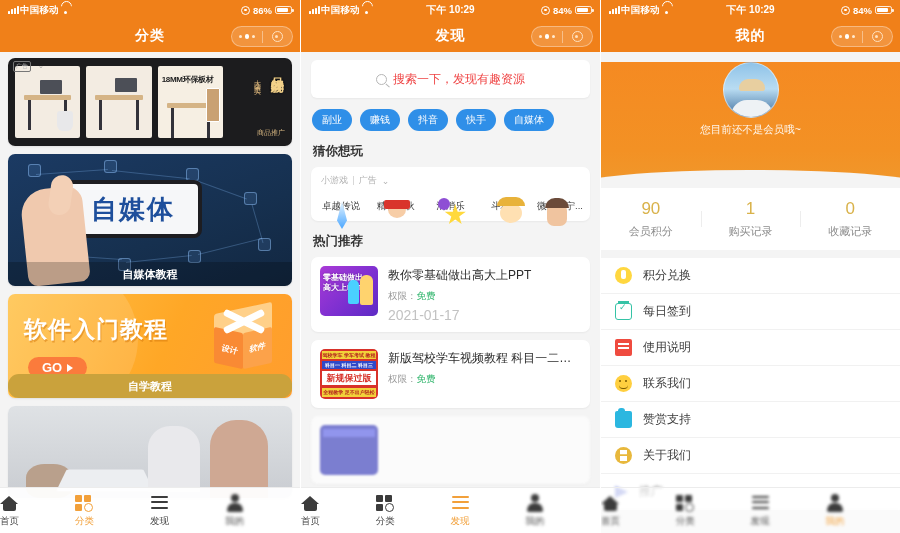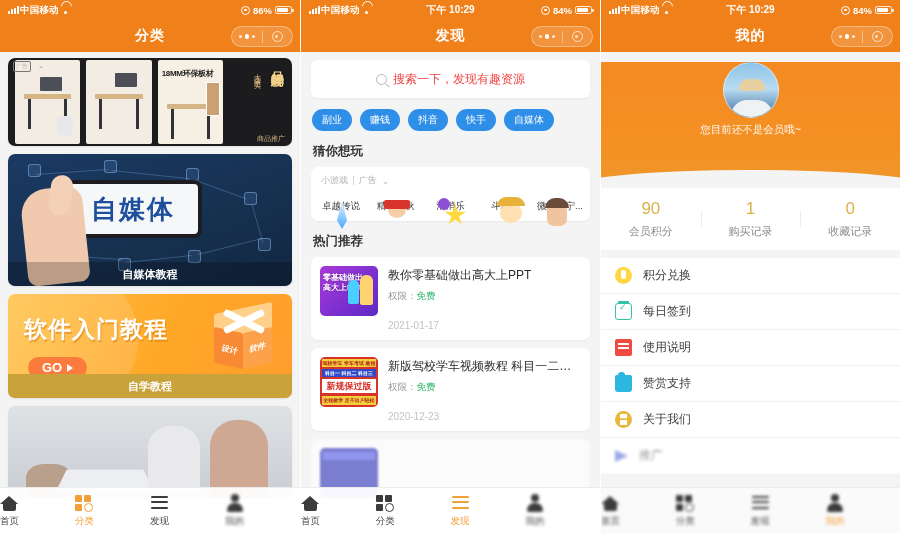--- a/index.html
+++ b/index.html
@@ -55,21 +55,21 @@
   .cap-target span { width:11px;height:11px;border:1.5px solid #ffe2c0;border-radius:50%;position:relative;display:block; }
   .cap-target span::after{content:"";position:absolute;left:2.5px;top:2.5px;width:3px;height:3px;background:#ffe2c0;border-radius:50%;}
 
   .body { position:absolute; top:52px; left:0; right:0; bottom:0; overflow:hidden; }
 
   
   .p1 { background:#f4f4f4; padding: 6px 8px 0; }
   .card { border-radius: 7px; overflow: hidden; margin-bottom: 8px; position: relative;
           box-shadow: 0 1px 2px rgba(0,0,0,.08); background:#fff; }
   
-  .ad { height: 88px; background:#1c1c1e; display:flex; padding:0 4px; position:relative;text-align:right; }
+  .ad { height: 88px; background:#1c1c1e; display:flex; padding:6px 4px; position:relative;text-align:right; }
   .ad-tag { position:absolute; left:5px; top:3px; font-size:6px; color:#bbb; border:.5px solid #777;
             padding:0 2px; border-radius:2px; z-index:3; }
   .ad-chev { position:absolute; left:30px; top:4px; color:#999; font-size:7px; z-index:3; }
   .ad-thumb { flex:1; margin:2px 3px; background:#f3ece2; border-radius:2px; position:relative; overflow:hidden; }
   .desk { position:absolute; left:14%; right:14%; top:40%; height:5px; background:#d5b486; border-radius:1px; }
   .desk::before,.desk::after{content:"";position:absolute;top:5px;width:3px;height:30px;background:#32323a;}
   .desk::before{left:4px}.desk::after{right:4px}
   .mon { position:absolute; left:38%; top:20%; width:22px; height:14px; background:#4c4f57; border-radius:1px; }
   .chair { position:absolute; right:12%; bottom:10%; width:16px; height:20px; background:#e8e8ea; border-radius:3px 3px 6px 6px; }
   .ad-thumb3 { background:#f6efe3; }
@@ -108,21 +108,21 @@
   .box3d { position:absolute; right:16px; top:14px; width:66px; height:66px; }
   .box3d i { position:absolute; display:block; }
   .box-top{left:4px;top:0;width:58px;height:30px;background:#ffd089;transform:skewY(-12deg);border-radius:3px;}
   .box-lf{left:4px;top:22px;width:29px;height:36px;background:#f98a34;transform:skewY(12deg);border-radius:2px;}
   .box-rt{left:33px;top:22px;width:29px;height:36px;background:#fca24a;transform:skewY(-12deg);border-radius:2px;}
   .box-x1,.box-x2{left:12px;top:10px;width:44px;height:7px;background:#fff;border-radius:3px;}
   .box-x1{transform:rotate(26deg);} .box-x2{transform:rotate(-26deg);}
   .box-word{color:#fff;font-size:8px;font-weight:bold;text-align:center;width:26px;}
   .bw1{left:6px;top:36px;transform:skewY(12deg) rotate(2deg);}
   .bw2{left:34px;top:34px;transform:skewY(-12deg) rotate(-2deg);}
-  .soft-label { background:#caa23c; }
+  .soft-label { background:#caa23c;border-radius:11px; }
 
   
   .cphoto { height: 92px; background: linear-gradient(180deg,#dfe2e5,#c9ccd1); position:relative; overflow:hidden; }
   .pp { position:absolute; background:#c9b4a2; border-radius:40% 40% 30% 30%; }
   .pp1{left:18px;bottom:0;width:46px;height:34px;background:#b9a08c;}
   .pp2{left:140px;bottom:6px;width:52px;height:66px;background:#e9e9ec;border-radius:22px 22px 0 0;}
   .pp3{right:24px;bottom:0;width:58px;height:78px;background:#cfa893;border-radius:26px 26px 0 0;}
   .lap{position:absolute;left:54px;bottom:6px;width:86px;height:26px;background:#eceef1;
        transform:perspective(60px) rotateX(34deg);border-radius:2px;}
 
@@ -177,21 +177,21 @@
   .th-drive .r3 { position:absolute; left:2px; top:22px; right:2px; height:14px; background:#fff; color:#d8322a;
                   font-size:9px; text-align:center; line-height:14px; font-weight:bold; }
   .th-drive .r4 { position:absolute; left:2px; bottom:2px; right:2px; height:9px; background:#f2d23a; font-size:5px;
                   color:#b3241d; text-align:center; line-height:9px; }
   .th-blue { background:#2b2fb8; }
   .th-blue .rb { position:absolute; left:3px; top:4px; right:3px; height:8px; background:#4f55e8; }
   .hotmeta { flex:1; min-width:0; padding-top:1px; }
   .hottitle { font-size:12px; color:#2c2c2c; white-space:nowrap; overflow:hidden; text-overflow:ellipsis; }
   .hotperm { font-size:9.5px; color:#9b9b9b; margin-top:6px; }
   .hotperm b { color:#2fb56b; font-weight:normal; }
-  .hotdate { font-size:10px; color:#c2c2c2; margin-top:17px; }
+  .hotdate { font-size:14px; color:#c2c2c2; margin-top:4px; }
 
   
   .p3 { background:#f4f4f4; }
   .profile { height:126px; background:linear-gradient(180deg,#f58a22,#f39124 70%,#f0982c); position:relative; }
   .profile::after { content:""; position:absolute; left:-10%; bottom:-16px; width:120%; height:34px;
                     background:#f4f4f4; border-radius:50% 50% 0 0; }
   .avatar { width:56px; height:56px; border-radius:50%; margin:10px auto 0; overflow:hidden; position:relative;
             background:linear-gradient(180deg,#8fc3e8 0%,#b9dcf2 48%,#3f6f9e 100%); border:1px solid rgba(255,255,255,.5); }
   .avatar .hat { position:absolute; left:15px; top:16px; width:26px; height:12px; background:#e8cfa0;
                  border-radius:13px 13px 4px 4px; }
@@ -508,21 +508,20 @@
             <span class="r1">驾校学车 学车考试 教程</span>
             <span class="r2">科目一 科目二 科目三 科目四</span>
             <span class="r3">新规保过版</span>
             <span class="r4">全程教学 足不出户轻松拿证</span>
           </div>
           <div class="hotmeta">
             <div class="hottitle">新版驾校学车视频教程 科目一二三四...</div>
             <div class="hotperm">
               <span>权限：</span><b>免费</b>
             </div>
-            <div class="hotdate">2020-12-23</div>
           </div>
         </div>
 
         <div class="hotitem" style="opacity:.6;filter:blur(1.1px)">
           <div class="hotthumb th-blue">
               <span class="rb"></span>
             </div>
           <div class="hotmeta">
             <div class="hottitle">&nbsp;</div>
           </div>
@@ -626,20 +625,24 @@
         </div>
         <div class="mitem">
           <span class="mico mi-cal"></span>
           <span class="mlabel">每日签到</span>
         </div>
         <div class="mitem">
           <span class="mico mi-book"></span>
           <span class="mlabel">使用说明</span>
         </div>
         <div class="mitem">
+          <span class="mico mi-face"></span>
+          <span class="mlabel">联系我们</span>
+        </div>
+        <div class="mitem">
           <span class="mico mi-thumb"></span>
           <span class="mlabel">赞赏支持</span>
         </div>
         <div class="mitem">
           <span class="mico mi-info"></span>
           <span class="mlabel">关于我们</span>
         </div>
         <div class="mitem" style="filter:blur(1.4px);opacity:.55">
           <span class="mico mi-send"></span>
           <span class="mlabel">推广</span>

